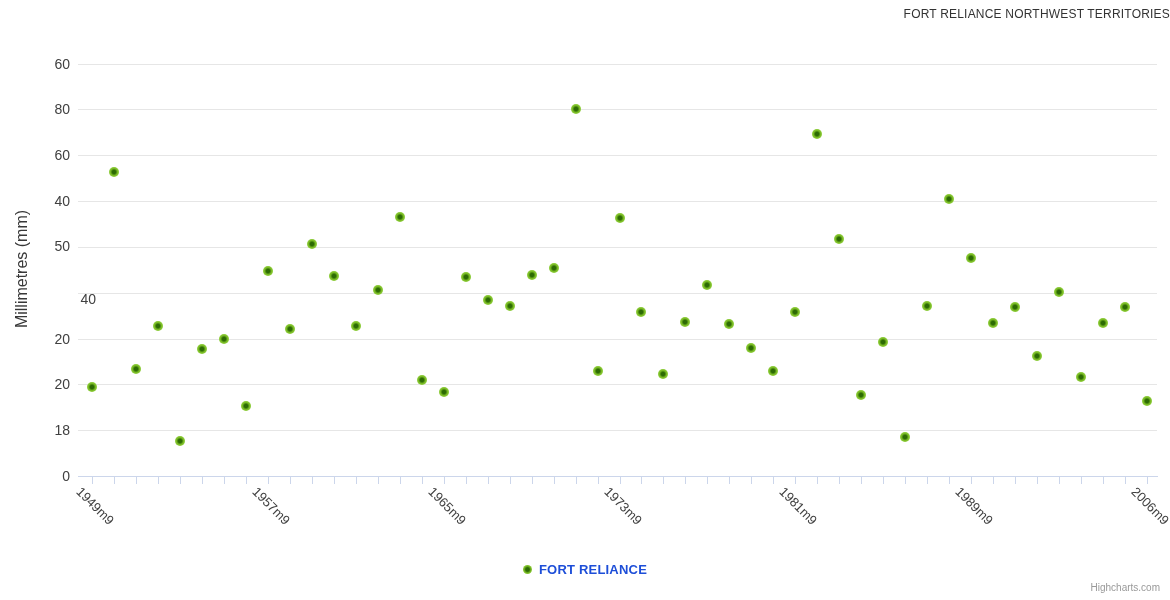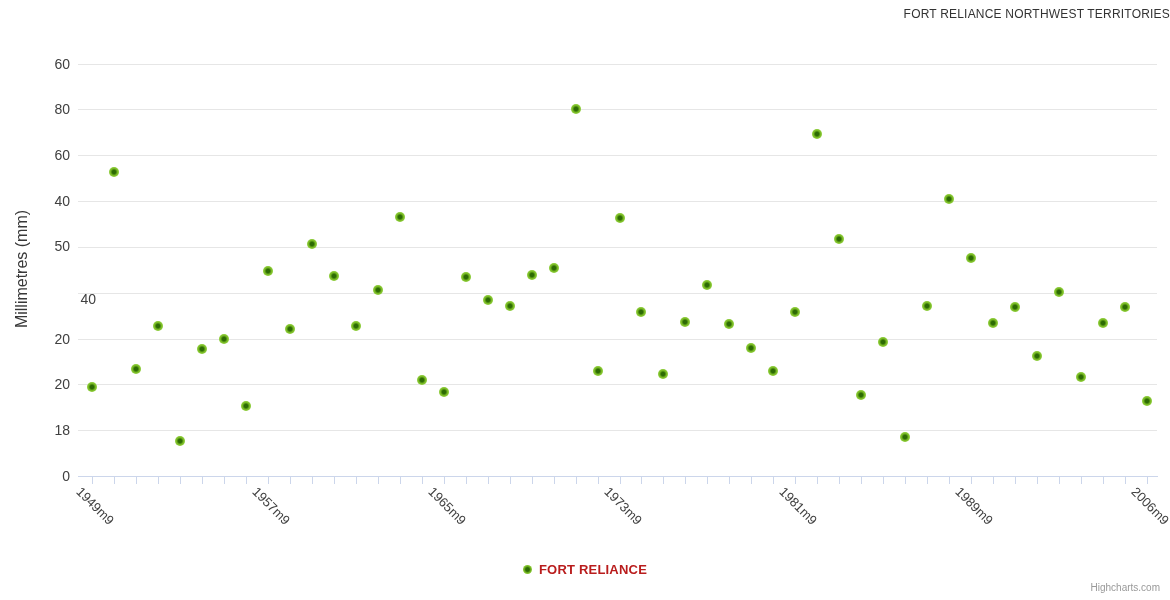--- a/index.html
+++ b/index.html
@@ -82,21 +82,21 @@
     cursor: pointer;
   }
   .legend-marker {
     width: 9px; height: 9px;
     border-radius: 50%;
     display: inline-block;
   }
   .legend-label {
     font-size: 13px;
     font-weight: bold;
-    color: #b91c1c;
+    color: #1d4ed8;
     letter-spacing: 0.2px;
   }
   .credits {
     position: absolute;
     top: 582px; right: 10px;
     font-size: 10px;
     color: #999999;
     cursor: pointer;
   }
 </style>

